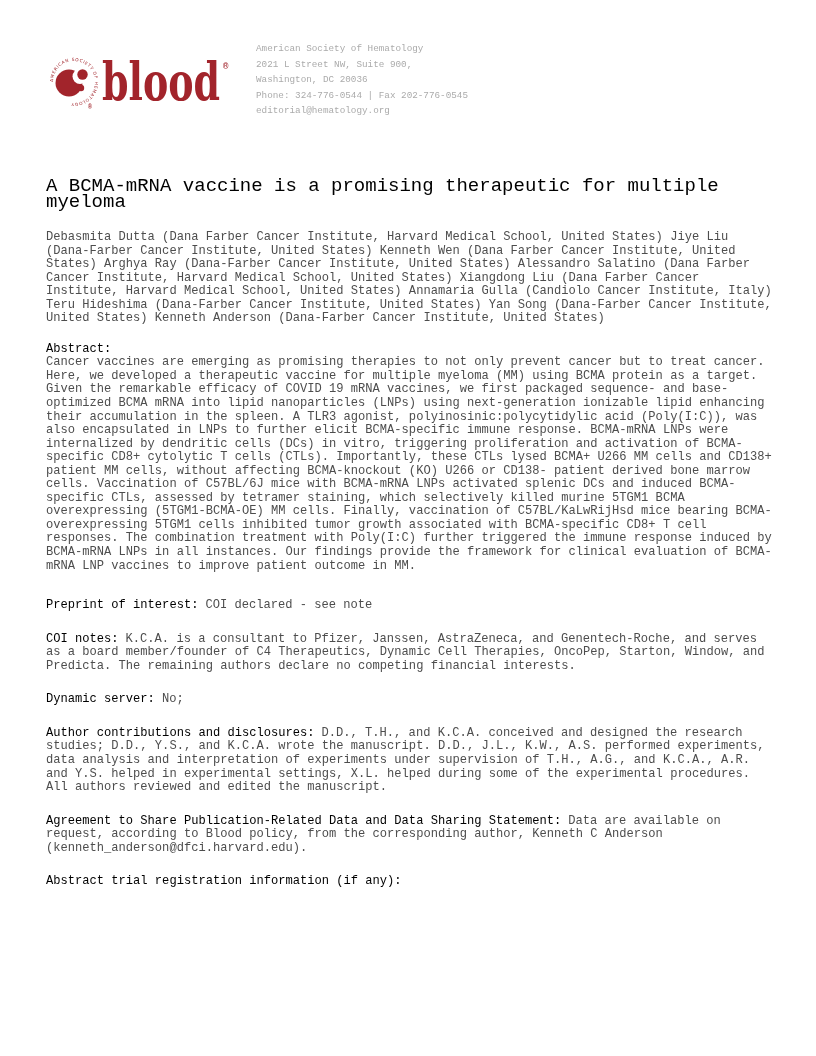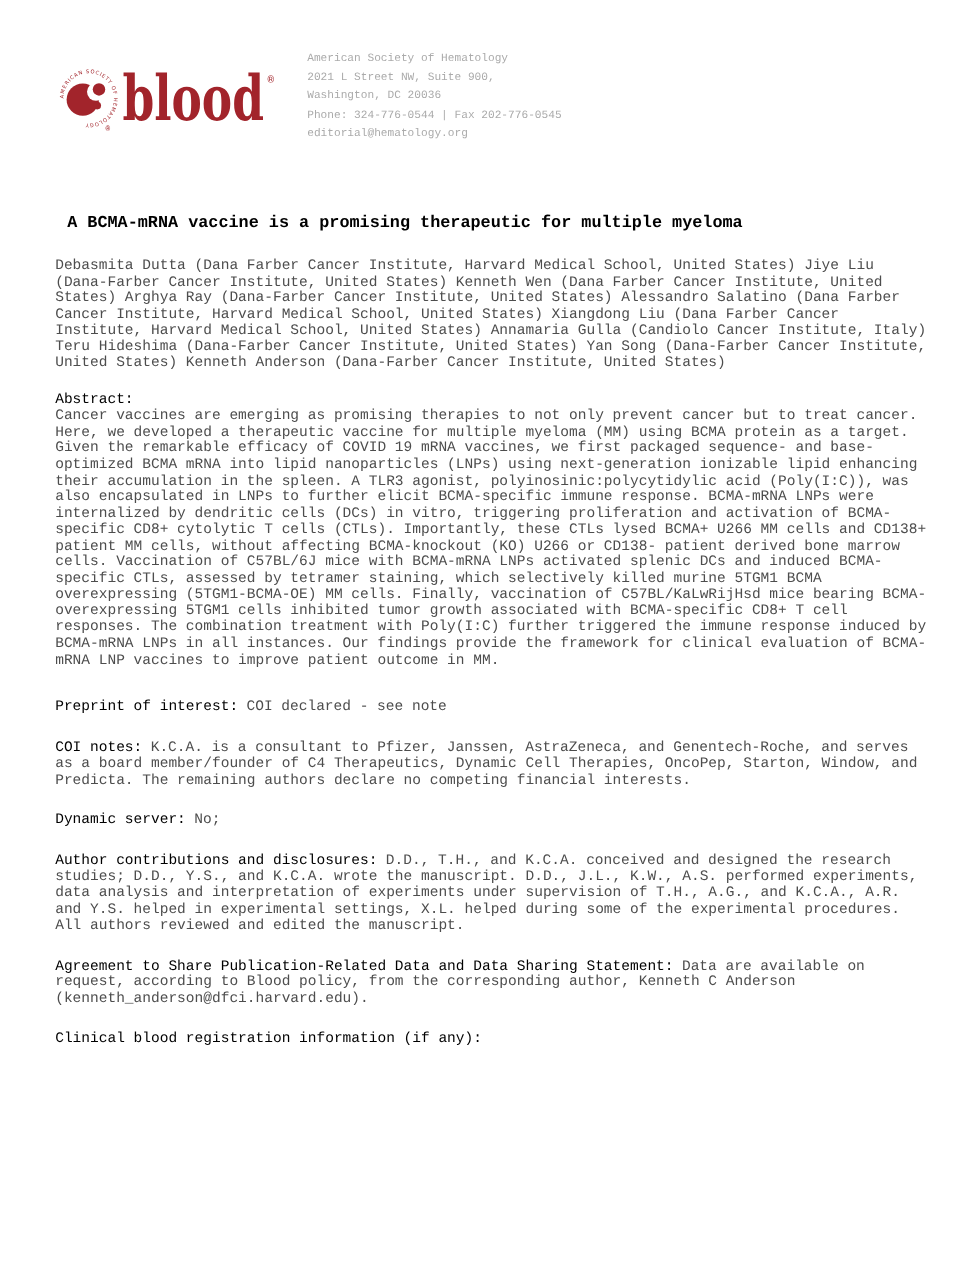--- a/index.html
+++ b/index.html
@@ -18,23 +18,23 @@
     color:#ababab;
   }
   .address span{display:block;white-space:pre;}
   
   .content{
     position:absolute;left:46px;top:178px;width:728px;
     font-size:12.1px;line-height:13.55px;
     color:#4d4d4d;
   }
   .doc-title{
-    font-size:14px;line-height:16px;
-    font-weight:bold;color:#000000;
-    margin:0 0 21px 10px;
+    font-size:19px;line-height:16px;
+    font-weight:normal;color:#000000;
+    margin:0 0 21px 0;
   }
   .tracking{margin:0 0 19px 0;}
   .authors{margin:0 0 17px 0;}
   p.section{margin:0 0 20px 0;}
   p.section.mb-lg{margin-bottom:26px;}
   .sec-label{font-weight:normal;color:#000000;margin-right:7px;}
   .sec-label.block{display:block;margin-right:0;}
 </style>
 </head>
 <body>
@@ -95,17 +95,17 @@
     <p class="section">
       <span class="sec-label">Author contributions and disclosures:</span><span class="sec-text">D.D., T.H., and K.C.A. conceived and designed the research studies; D.D., Y.S., and K.C.A. wrote the manuscript. D.D., J.L., K.W., A.S. performed experiments, data analysis and interpretation of experiments under supervision of T.H., A.G., and K.C.A., A.R. and Y.S. helped in experimental settings, X.L. helped during some of the experimental procedures. All authors reviewed and edited the manuscript.</span>
     </p>
 
 
     <p class="section">
       <span class="sec-label">Agreement to Share Publication-Related Data and Data Sharing Statement:</span><span class="sec-text">Data are available on request, according to Blood policy, from the corresponding author, Kenneth C Anderson (kenneth_anderson@dfci.harvard.edu).</span>
     </p>
 
     <p class="section">
-      <span class="sec-label">Clinical blood registration information (if any):</span><span class="sec-text"></span>
+      <span class="sec-label">Abstract trial registration information (if any):</span><span class="sec-text"></span>
     </p>
 
   </div>
 </div>
 
 </body></html>

